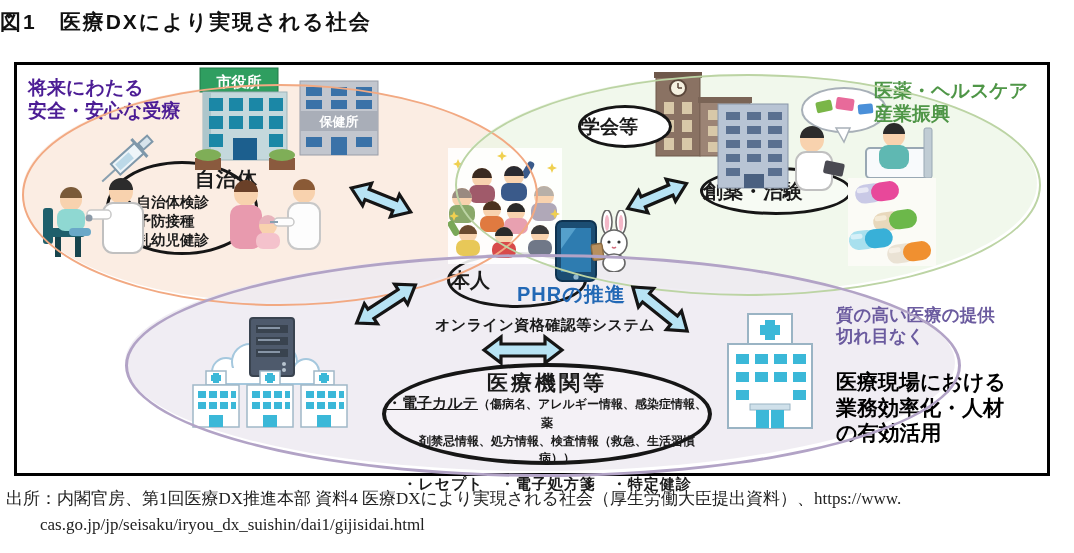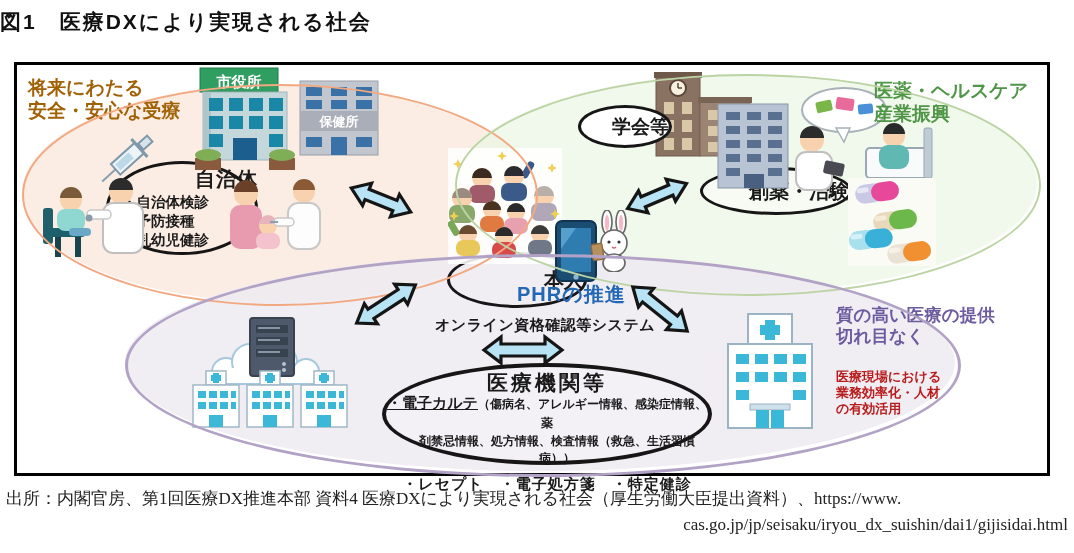--- a/index.html
+++ b/index.html
@@ -4,47 +4,47 @@
 <style>
   html,body{margin:0;padding:0;background:#fff;}
   .page{position:relative;width:1074px;height:553px;background:#fff;overflow:hidden;
         font-family:"Liberation Sans",sans-serif;color:#1a1a1a;}
   .abs{position:absolute;}
   
   .fig-title{top:8px;left:0;width:100%;text-align:left;font-size:21px;font-weight:600;
              letter-spacing:2px;color:#111;}
   .caption{top:486px;left:6px;width:1062px;font-family:"Liberation Serif",serif;
            font-size:17px;line-height:1.5;color:#222;}
-  .caption .l2{display:block;margin-left:34px;text-align:right;}
+  .caption .l2{display:block;margin-left:34px;}
   
   .frame{left:14px;top:62px;width:1030px;height:408px;border:3px solid #000;background:#fff;z-index:0;}
   
   .ell{border-radius:50%;}
   .peach-f{left:22px;top:84px;width:512px;height:218px;background:rgba(250,232,220,0.8);z-index:1;}
   .green-f{left:455px;top:74px;width:582px;height:218px;background:rgba(236,245,229,0.75);z-index:1;}
   .purple-f{left:125px;top:254px;width:830px;height:217px;background:rgba(237,234,241,0.85);z-index:1;}
   .peach-b{left:22px;top:84px;width:512px;height:218px;border:2.5px solid #f2a982;z-index:4;}
   .green-b{left:455px;top:74px;width:582px;height:218px;border:2.5px solid #bcd4a4;z-index:4;}
   .purple-b{left:125px;top:254px;width:830px;height:217px;border:3px solid #b2a3c6;z-index:4;}
   
   .label-ell{border-radius:50%;border:3.5px solid #161616;z-index:2;box-sizing:border-box;
-             display:flex;align-items:center;justify-content:flex-end;}
+             display:flex;align-items:center;justify-content:flex-start;}
   .jichitai-ell{left:106px;top:161px;width:152px;height:94px;}
   .gakkai-ell{left:578px;top:105px;width:94px;height:43px;background:#fff;z-index:3;font-size:19px;font-weight:bold;}
   .soyaku-ell{left:700px;top:167px;width:152px;height:48px;font-size:20px;font-weight:bold;background:rgba(255,255,255,0.45);}
   .honnin-ell{left:447px;top:252px;width:140px;height:56px;font-size:20px;font-weight:bold;}
   .iryo-ell{left:382px;top:363px;width:330px;height:102px;border-width:4px;background:rgba(255,255,255,0.25);}
   
   .jichitai-title{left:106px;top:166px;width:152px;text-align:right;font-size:20px;font-weight:bold;z-index:2;letter-spacing:1px;}
   .jichitai-items{left:122px;top:193px;font-size:14.5px;font-weight:bold;line-height:1.32;z-index:2;}
   .benefit{font-weight:bold;line-height:1.22;z-index:4;}
-  .benefit-muni{left:28px;top:76px;font-size:19px;color:#a16207;}
+  .benefit-muni{left:28px;top:76px;font-size:19px;color:#4c1d95;}
   .benefit-ind{left:874px;top:79px;font-size:19px;color:#4f9647;}
   .benefit-med1{left:836px;top:305px;font-size:17.5px;color:#6b5b9f;}
-  .benefit-med2{left:836px;top:369px;font-size:13px;color:#b91c1c;}
+  .benefit-med2{left:836px;top:369px;font-size:21px;color:#000000;}
   .phr{left:517px;top:281px;font-size:20px;font-weight:bold;color:#2268b5;z-index:4;letter-spacing:1px;}
   .system-label{left:435px;top:316px;font-size:15px;font-weight:bold;z-index:4;letter-spacing:0.5px;}
   .iryo-content{left:386px;top:371px;width:322px;text-align:center;z-index:3;}
   .med-title{font-size:21px;font-weight:bold;letter-spacing:3px;line-height:1.1;}
   .med-head{font-size:15px;font-weight:bold;text-decoration:underline;}
   .med-detail{font-size:12px;font-weight:bold;}
   .med-l2{margin-top:1px;margin-left:20px;}
   .med-items{font-size:15px;font-weight:bold;margin-top:8px;letter-spacing:1px;}
   
   .illu{z-index:3;}

